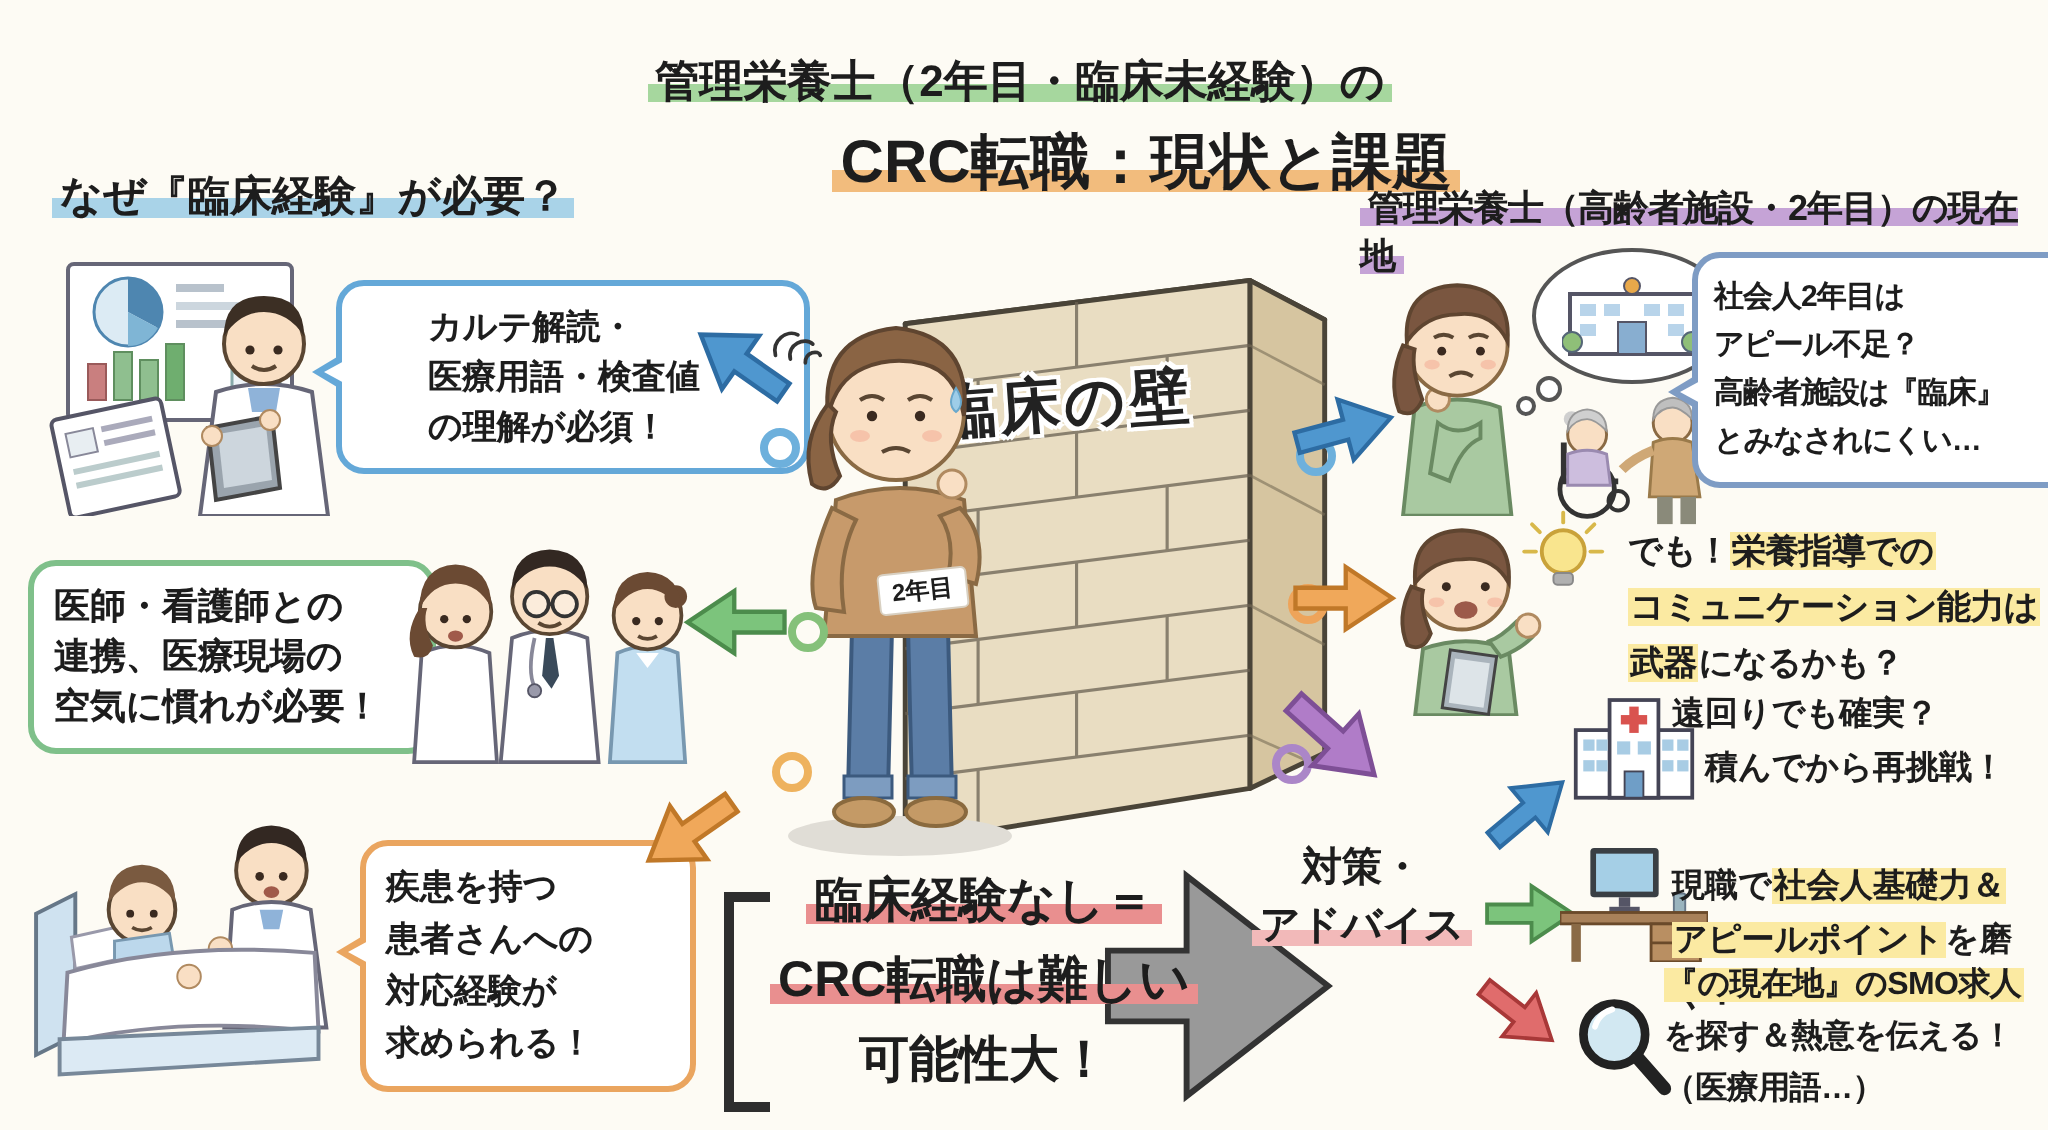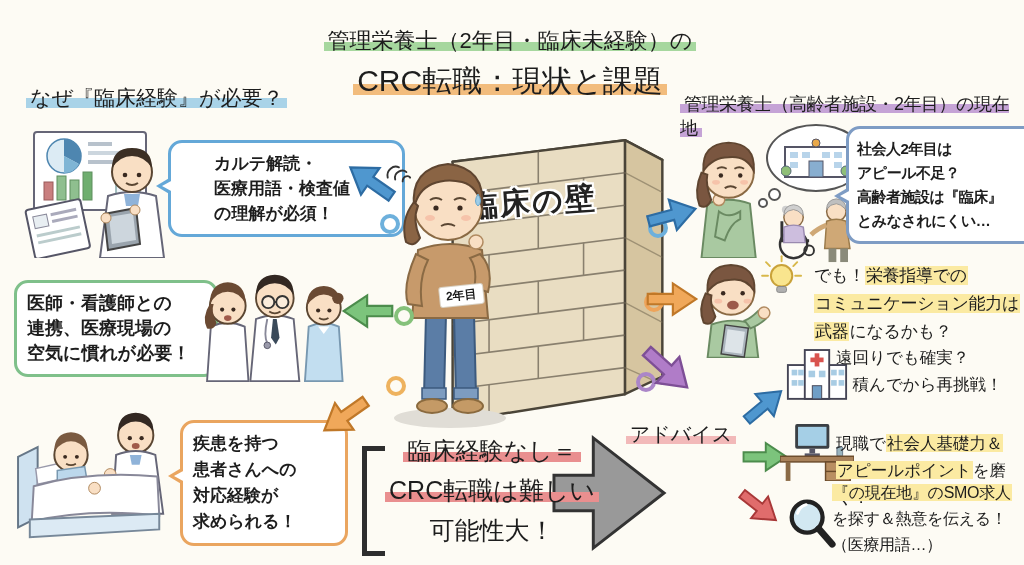--- a/index.html
+++ b/index.html
@@ -1,19 +1,19 @@
 <!DOCTYPE html>
 <html><head>
 <meta charset="utf-8">
 <style>
   html,body{margin:0;padding:0;}
   body{font-family:"Liberation Sans","DejaVu Sans",sans-serif;}
   #canvas{position:relative;width:1024px;height:565px;background:#fdfbf4;overflow:hidden;color:#1d1d1d;}
   .abs{position:absolute;}
-  .b{font-weight:400;color:#1d1d1d;}
+  .b{font-weight:700;color:#1d1d1d;}
   
   .mk{background-repeat:no-repeat;background-size:100% 9px;background-position:0 90%;padding:0 4px;}
   .mk-green{background-image:linear-gradient(#a6d79e,#a6d79e);}
   .mk-orange{background-image:linear-gradient(#f2bc7d,#f2bc7d);background-size:100% 11px;}
   .mk-blue{background-image:linear-gradient(#a9d3e8,#a9d3e8);background-size:100% 10px;}
   .mk-purple{background-image:linear-gradient(#c5a3d6,#c5a3d6);}
   .mk-red{background-image:linear-gradient(#e98f8f,#e98f8f);background-size:100% 10px;}
   .mk-pink{background-image:linear-gradient(#f2b9b9,#f2b9b9);background-size:100% 8px;}
   .yhl{background:#fbeaa2;padding:0 1px;}
   
@@ -35,21 +35,21 @@
   .dot{position:absolute;background:#fff;border:2px solid #555;border-radius:50%;}
   .bracket{position:absolute;border-left:5px solid #2e2e2e;border-top:5px solid #2e2e2e;border-bottom:5px solid #2e2e2e;}
 </style>
 </head>
 <body>
 
 <div id="canvas">
 
   <div class="abs" style="left:290px;top:26px;width:440px;text-align:center;">
     <div><span class="b mk mk-green" style="font-size:22px;">管理栄養士（2年目・臨床未経験）の</span></div>
-    <div style="margin-top:5px;"><span class="b mk mk-orange" style="font-size:30px;">CRC転職：現状と課題</span></div>
+    <div style="margin-top:5px;text-align:right;"><span class="b mk mk-orange" style="font-size:30px;">CRC転職：現状と課題</span></div>
   </div>
 
   <div class="abs" style="left:26px;top:84px;">
     <span class="b mk mk-blue" style="font-size:21px;">なぜ『臨床経験』が必要？</span>
   </div>
 
   <div class="abs ill" style="left:20px;top:126px;">
     <svg viewBox="0 0 160 132" width="160" height="132">
       <rect x="14" y="6" width="112" height="78" rx="3" fill="#fff" stroke="#667" stroke-width="2"></rect>
       <circle cx="44" cy="30" r="17" fill="#dcebf4" stroke="#4e86b0" stroke-width="1.5"></circle>
@@ -372,20 +372,21 @@
         <path d="M2 16 L31 16 L31 4 L58 22 L31 40 L31 28 L2 28 Z" fill="#f0a85a" stroke="#c07828" stroke-width="2.5"></path>
       </svg>
   </div>
 
   <div class="abs barrow" style="left:638px;top:348px;transform:rotate(42deg);">
     <svg viewBox="0 0 60 44" width="58">
         <path d="M2 16 L31 16 L31 4 L58 22 L31 40 L31 28 L2 28 Z" fill="#b07cc8" stroke="#7e4f96" stroke-width="2.5"></path>
       </svg>
   </div>
   <div class="abs b" style="left:622px;top:420px;width:118px;text-align:center;font-size:20px;line-height:29px;">
+    <div>対策・</div>
     <div><span class="mk mk-pink">アドバイス</span></div>
   </div>
 
   <div class="abs barrow" style="left:740px;top:388px;transform:rotate(-40deg);">
     <svg viewBox="0 0 60 44" width="48">
         <path d="M2 16 L31 16 L31 4 L58 22 L31 40 L31 28 L2 28 Z" fill="#4f97cf" stroke="#2d6ca3" stroke-width="2.5"></path>
       </svg>
   </div>
   <div class="abs ill" style="left:786px;top:346px;">
     <svg viewBox="0 0 66 58" width="62" height="55">

